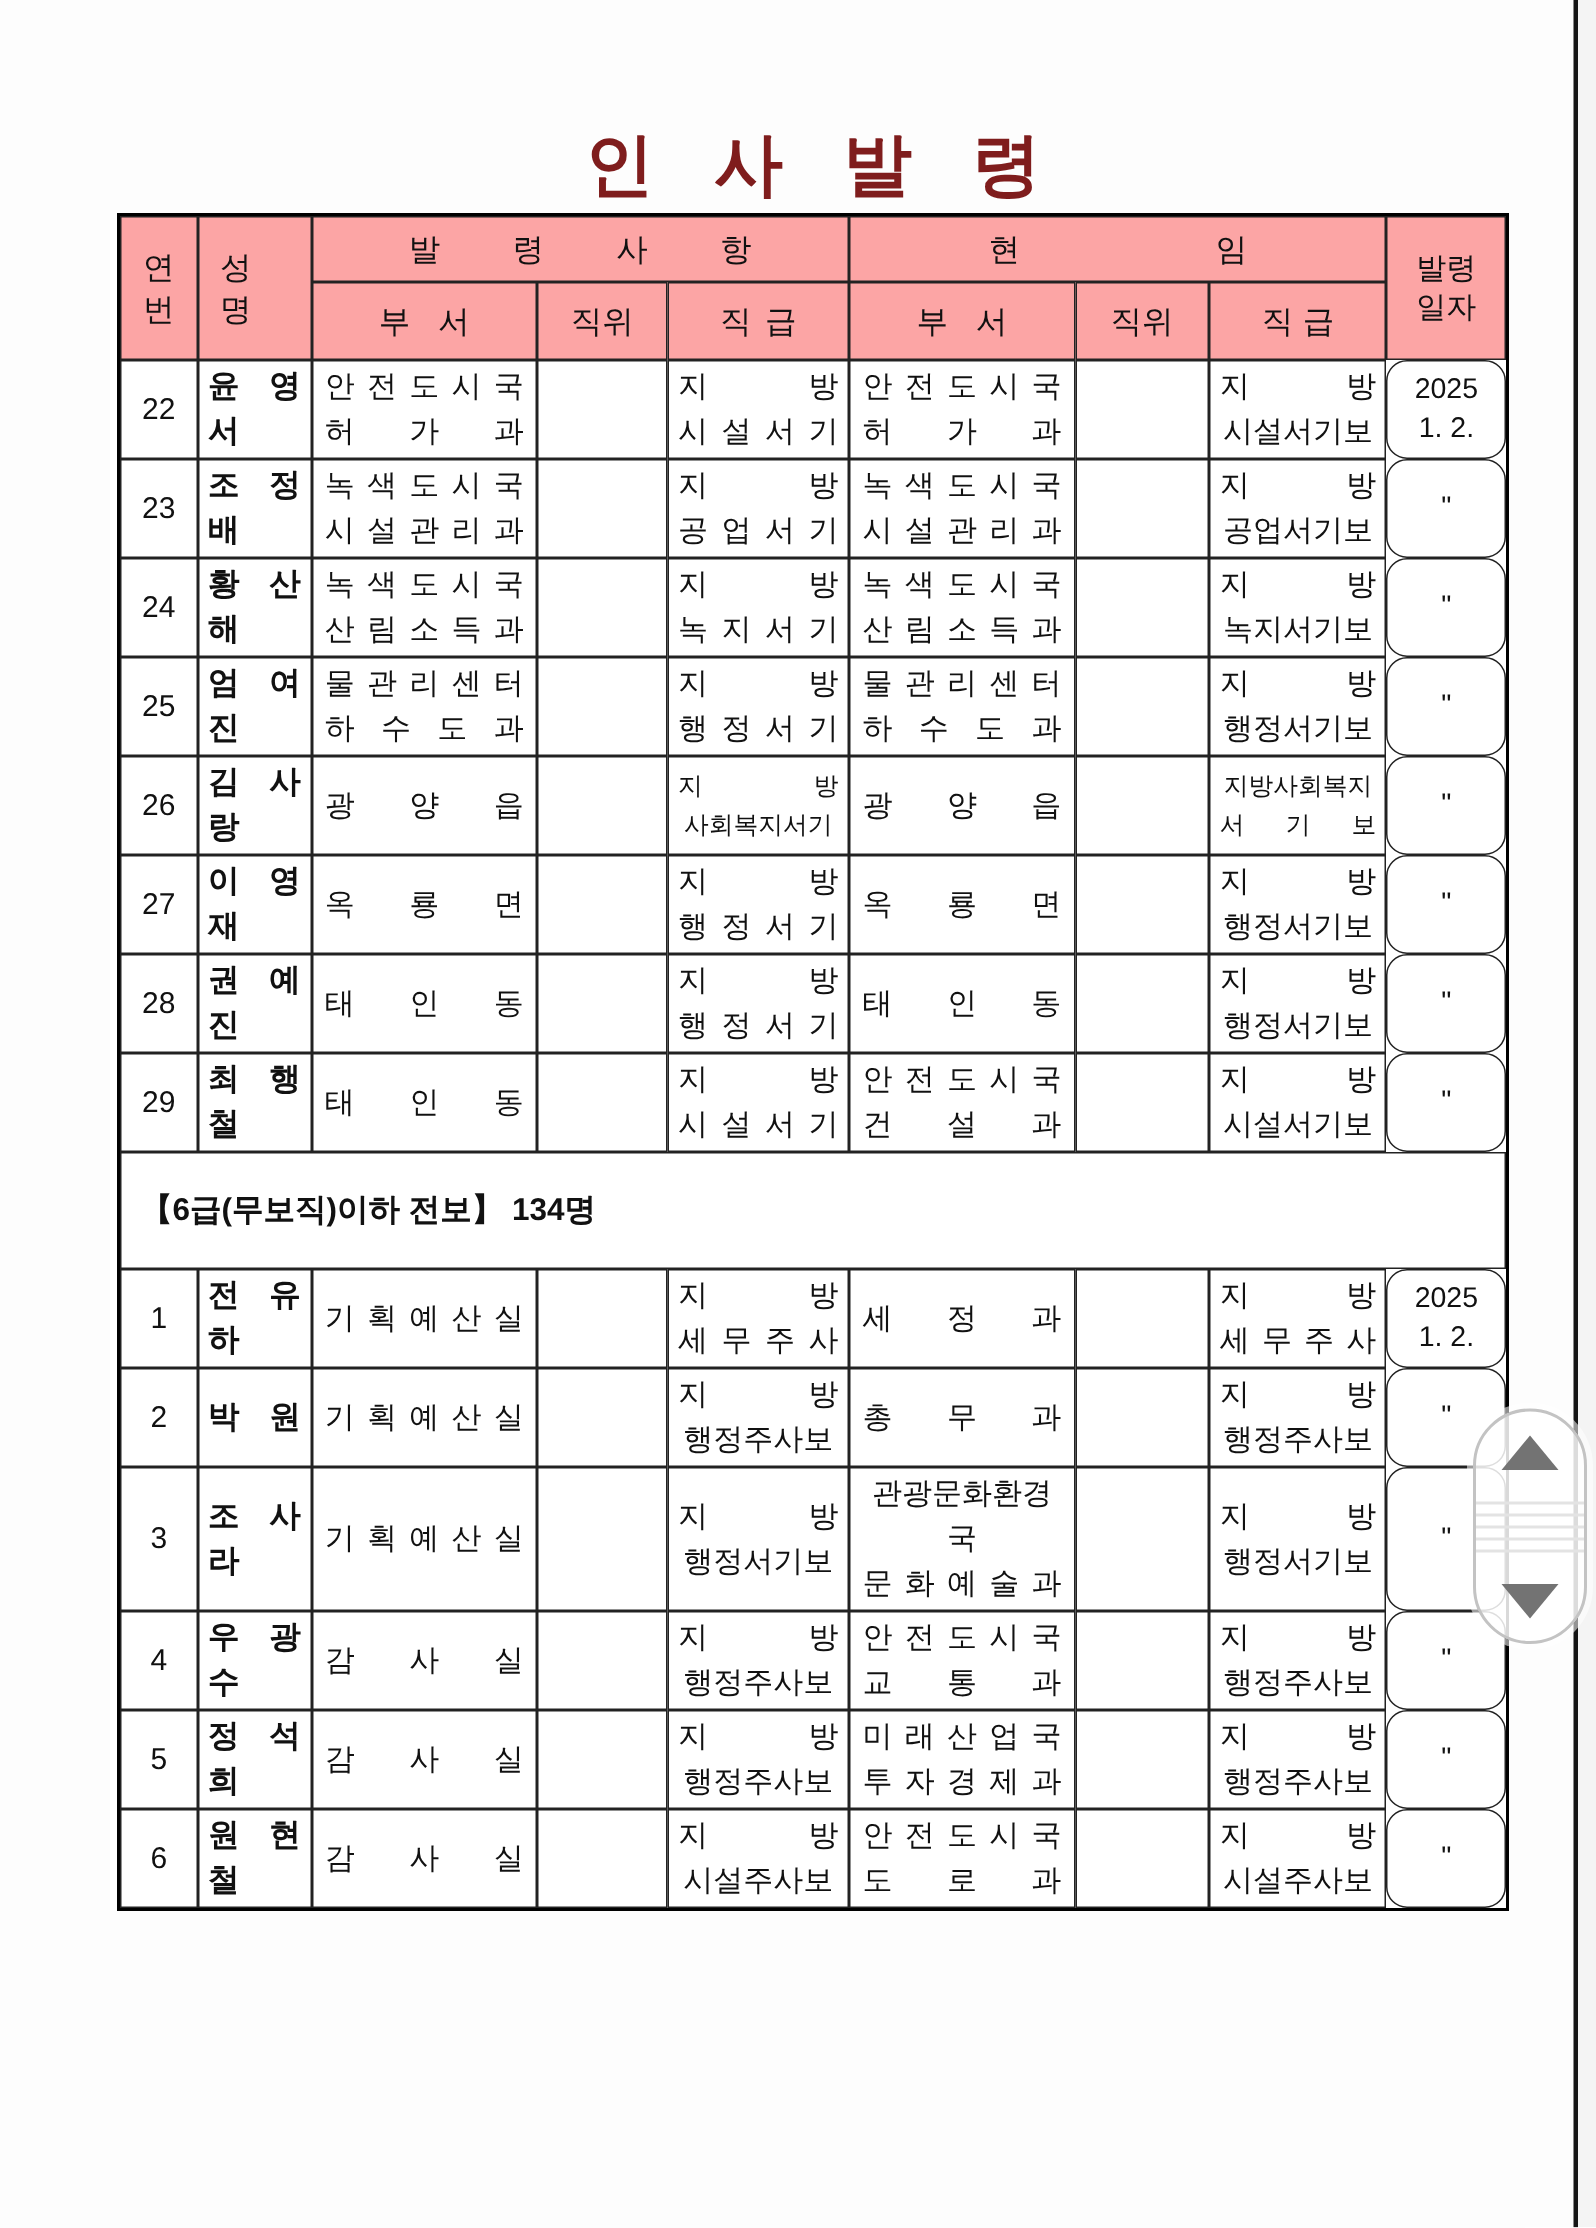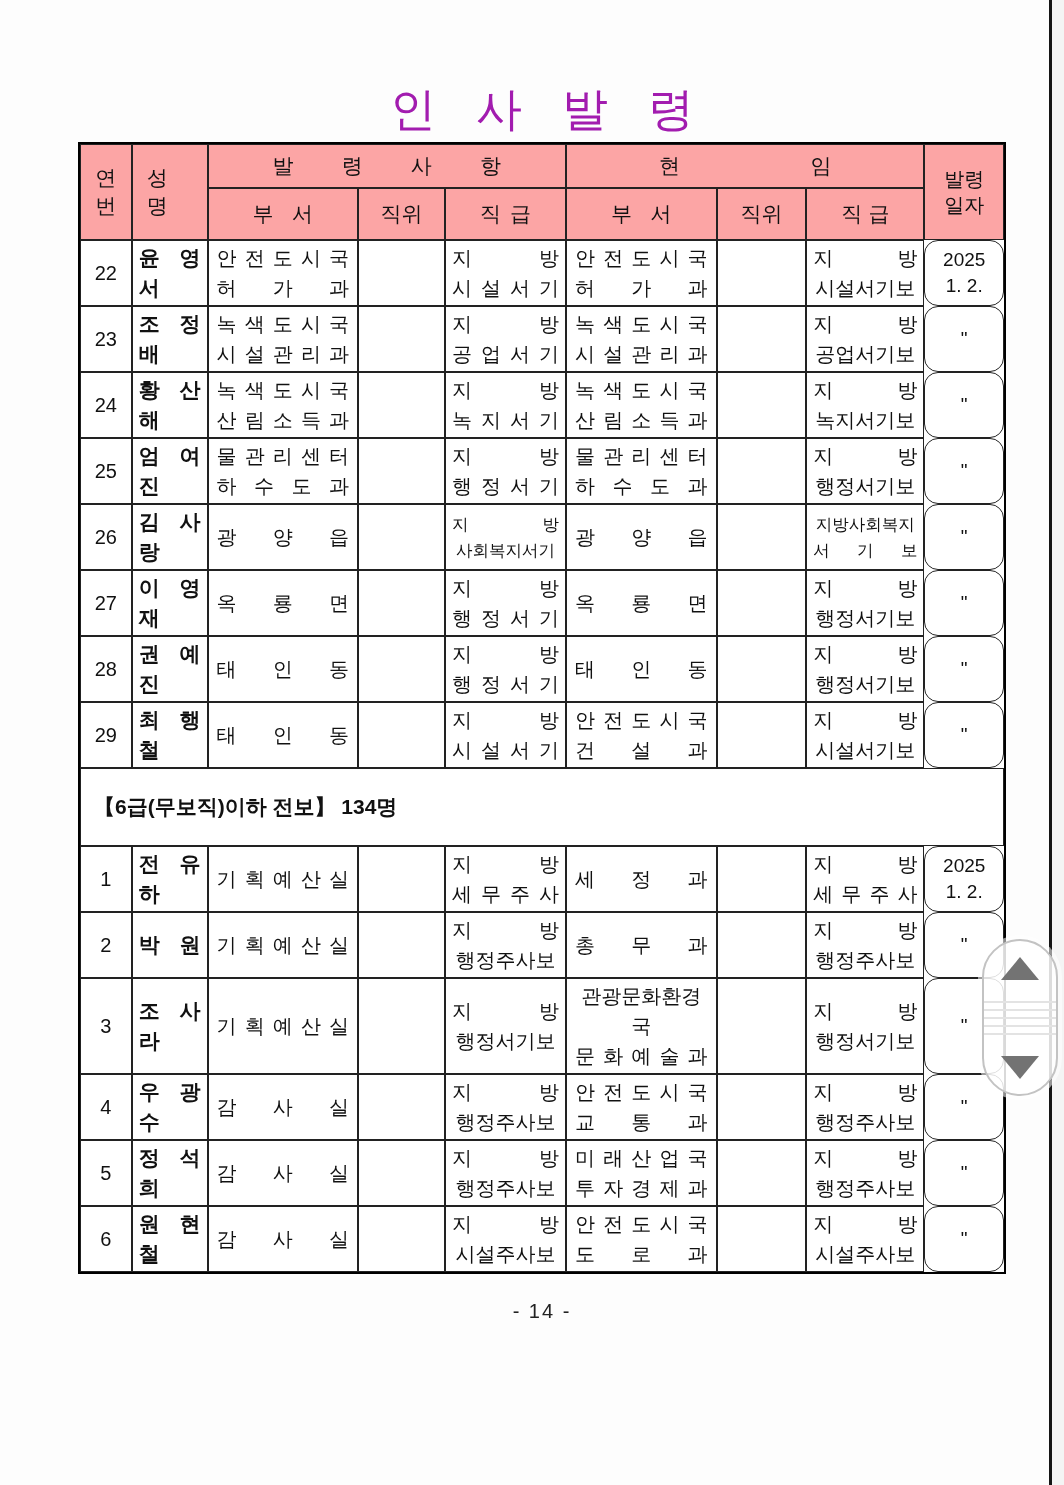--- a/index.html
+++ b/index.html
@@ -3,22 +3,22 @@
 <meta charset="utf-8">
 <style>
   html,body{margin:0;padding:0;}
   body{font-family:"Liberation Sans","DejaVu Sans",sans-serif;color:#111;}
   .screen{position:relative;width:1064px;height:1485px;background:#fdfdfd;overflow:hidden;}
 
   
   .doc{padding-top:84px;}
   .title{width:928px;margin-left:78px;text-align:center;
          font-family:"Liberation Serif","DejaVu Serif",serif;
-         font-weight:normal;font-size:46px;line-height:52px;
-         letter-spacing:40px;padding-left:40px;box-sizing:border-box;color:#a21caf;}
+         font-weight:bold;font-size:46px;line-height:52px;
+         letter-spacing:40px;padding-left:40px;box-sizing:border-box;color:#7f1d1d;}
 
   table.appt{width:928px;margin:6px 0 0 78px;table-layout:fixed;
              border-collapse:separate;border-spacing:0;
              border:2px solid #000;background:#fff;}
   th,td{border:1px solid #222;overflow:hidden;vertical-align:middle;box-sizing:border-box;}
   thead th{background:#fca5a5;font-weight:normal;font-size:21px;padding:2px 4px;}
   thead tr.h1{height:44px;} thead tr.h2{height:52px;}
   .t-row{height:60px;}
   td{font-size:20px;padding:2px 7px;line-height:30px;}
 
@@ -518,21 +518,20 @@
               <div class="jl">지 방</div>
               <div class="cl">시설주사보</div>
             </td>
             <td class="c-date">
               <div class="cl">"</div>
             </td>
           </tr>
         </tbody>
     </table>
 
-    <div class="pagenum">- 14 -</div>
   </div>
 
   <div class="scroll-widget">
     <div class="scroll-btn">
       <span class="tri-up"></span>
     </div>
     <div class="scroll-grip">
       <div class="grip-line"></div>
       <div class="grip-line"></div>
       <div class="grip-line"></div>

